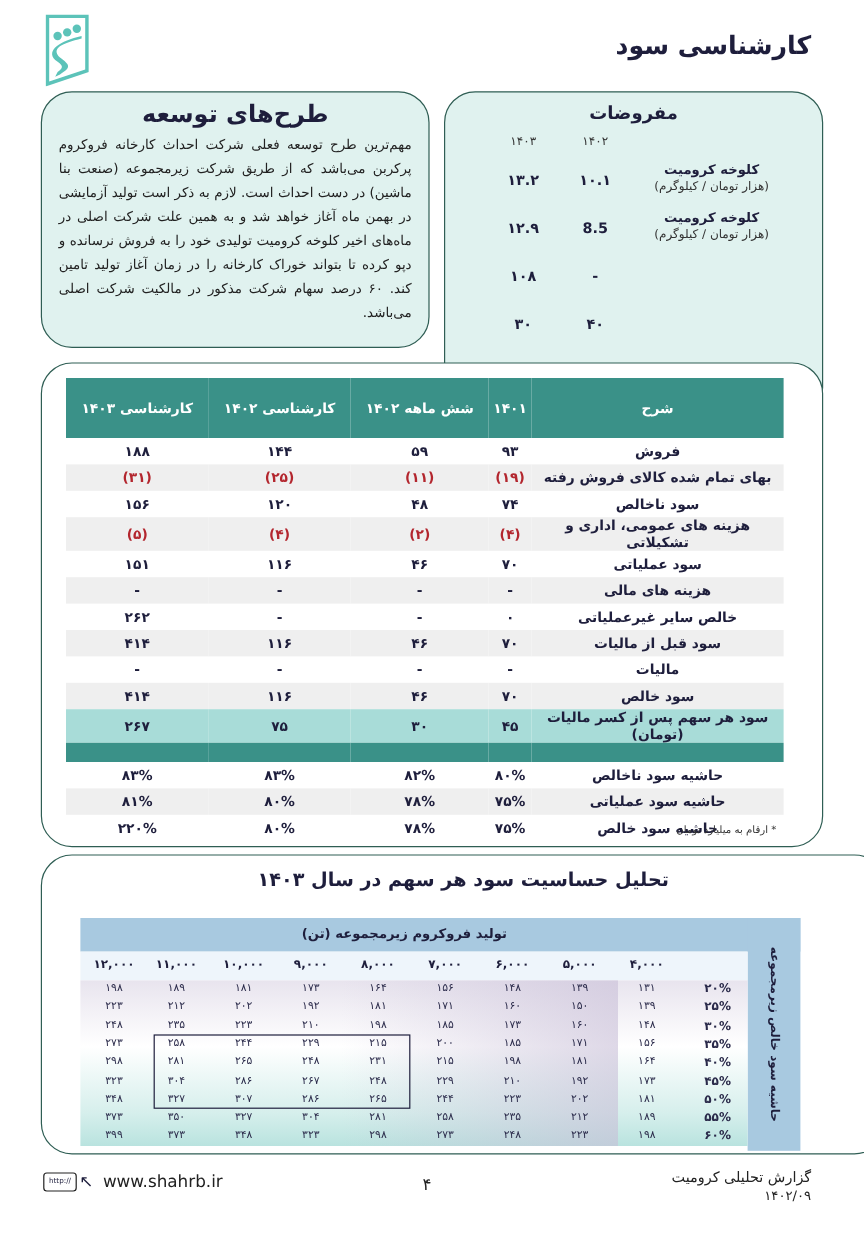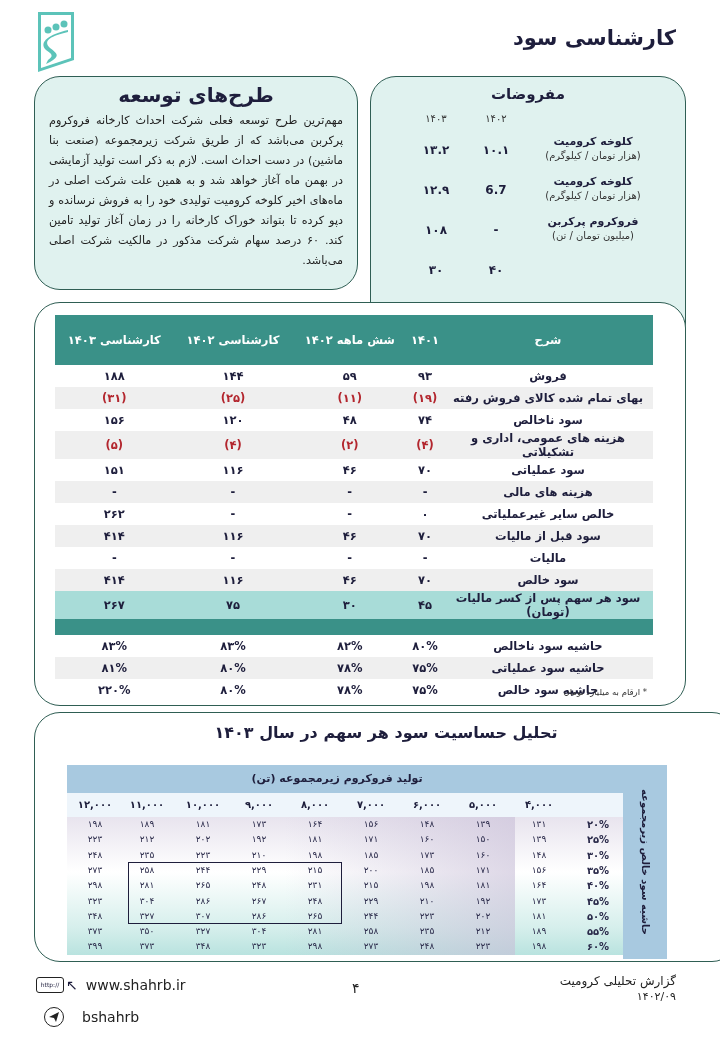--- a/index.html
+++ b/index.html
@@ -95,28 +95,24 @@
         <span class="l2">(هزار تومان / کیلوگرم)</span>
       </div>
     <span class="v c1402">۱۰.۱</span>
     <span class="v c1403">۱۳.۲</span>
   </div>
   <div class="as-row" style="top:98px">
     <div class="lbl">
         <span class="l1">کلوخه کرومیت</span>
         <span class="l2">(هزار تومان / کیلوگرم)</span>
       </div>
-    <span class="v c1402">6.7</span>
+    <span class="v c1402">8.5</span>
     <span class="v c1403">۱۲.۹</span>
   </div>
   <div class="as-row" style="top:138px">
-    <div class="lbl">
-        <span class="l1">فروکروم پرکربن</span>
-        <span class="l2">(میلیون تومان / تن)</span>
-      </div>
     <span class="v c1402">-</span>
     <span class="v c1403">۱۰۸</span>
   </div>
   <div class="as-row" style="top:178px">
     <span class="v c1402">۴۰</span>
     <span class="v c1403">۳۰</span>
   </div>
 </div>
 
 <div class="panel" id="plans">
@@ -383,21 +379,13 @@
   <span>گزارش تحلیلی کرومیت</span>
   <span class="date">۱۴۰۲/۰۹</span>
 </div>
 <div class="page-num">۴</div>
 <div class="footer-left">
   <div class="url-row">
     <span class="http-badge">http://</span>
     <span class="cursor">↖</span>
     <span class="url-text">www.shahrb.ir</span>
   </div>
-  <div class="tg-row">
-    <span class="tg-icon">
-      <svg width="12" height="12" viewBox="0 0 12 12">
-          <path d="M1 6 L11 1 L8 11 L6 7 Z" fill="#222"></path>
-        </svg>
-    </span>
-    <span class="tg-text">bshahrb</span>
-  </div>
 </div>
 
 </body></html>

